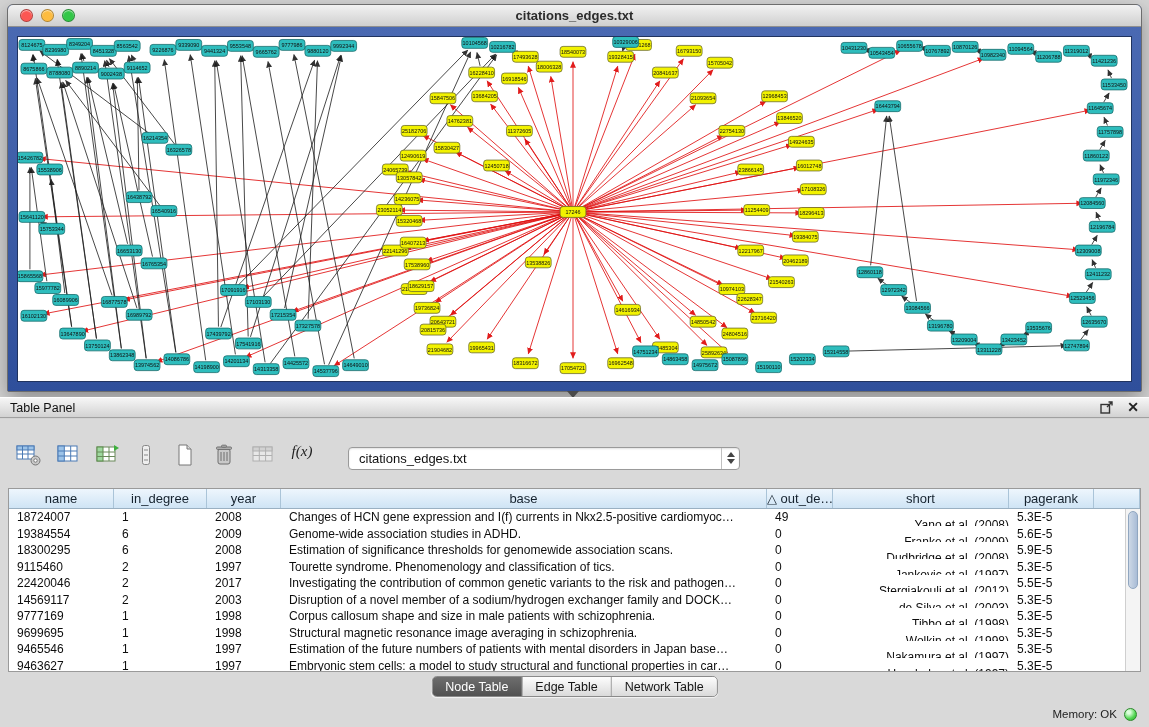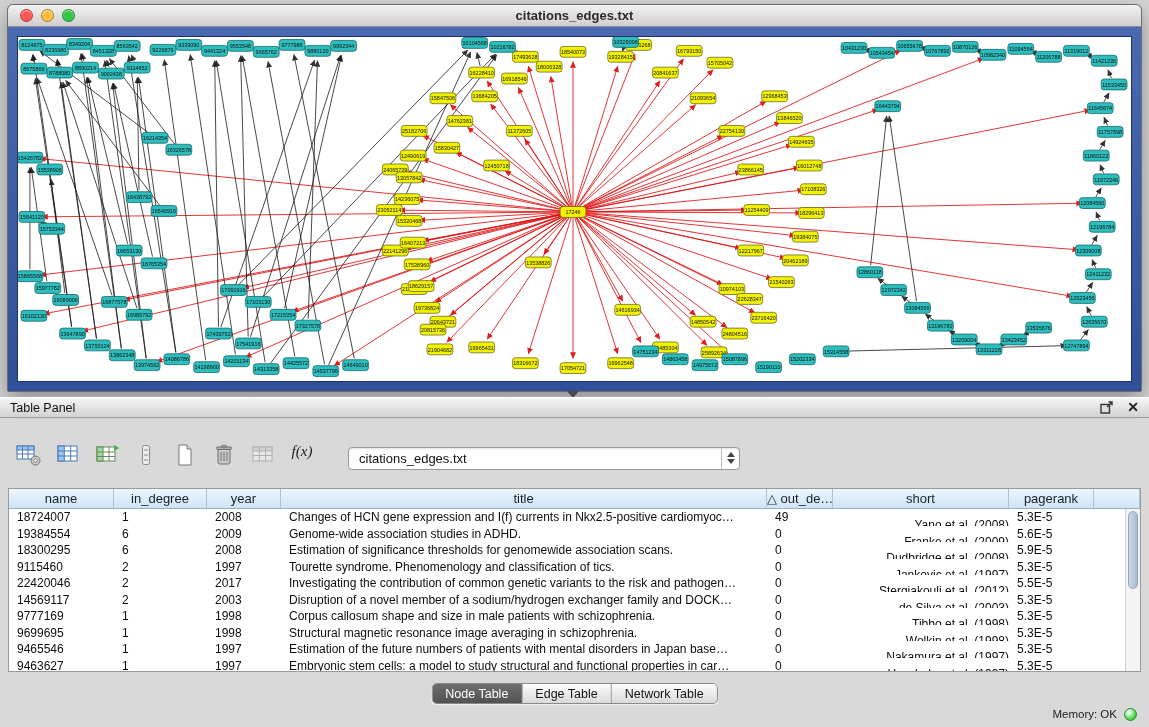--- a/index.html
+++ b/index.html
@@ -58,21 +58,21 @@
   .hcell { font-size:13px; color:#15222e; text-align:center; line-height:19px; border-right:1px solid #aac4d8;
     overflow:hidden; white-space:nowrap; }
   .trow { height:16.5px; }
   .cell { font-size:12px; color:#0d0d0d; line-height:16.5px; padding-left:8px; white-space:nowrap; overflow:hidden;
     text-overflow:ellipsis; }
   .cell.c5 { text-align:right; padding-left:0;margin-top:8px; }
   .vscroll { position:absolute; right:0; top:20px; bottom:0; width:15px; background:#f4f4f4; border-left:1px solid #cfcfcf; }
   .vthumb { position:absolute; top:2px; left:2px; width:10px; height:78px; border-radius:5px;
     background:linear-gradient(90deg,#cdd8e6,#a9bcd6); border:1px solid #90a6c0; }
 
-  .tabs { position:absolute; top:264px; left:50%; transform:translateX(-50%); display:flex; height:21px;
+  .tabs { position:absolute; top:257px; left:50%; transform:translateX(-50%); display:flex; height:21px;
     border:1px solid #8a8a8a; border-radius:5px; overflow:hidden; box-shadow:0 1px 1px rgba(255,255,255,.7); }
   .tab { padding:0 13px; font-size:12.5px; line-height:20px; color:#161616;
     background:linear-gradient(#fdfdfd,#dadada); border-right:1px solid #9a9a9a; }
   .tab:last-child { border-right:none;text-align:right; }
   .tab.active { background:linear-gradient(#6e6e6e, var(--tab-active,#515151)); color:#fff; }
 
   .statusbar { position:absolute; bottom:0; left:0; right:0; height:26px; display:flex; align-items:center;
     justify-content:flex-end; gap:7px; padding-right:12px; }
   .mem-label { font-size:11.5px; color:#222; }
   .mem-dot { width:13px; height:13px; border-radius:50%; border:1px solid #2a8a2a;
@@ -660,21 +660,21 @@
             <span class="arr-dn"></span>
         </span>
       </div>
     </div>
 
     <div class="table-wrap">
       <div class="hrow">
         <div class="hcell">name</div>
         <div class="hcell">in_degree</div>
         <div class="hcell">year</div>
-        <div class="hcell">title</div>
+        <div class="hcell">base</div>
         <div class="hcell">△ out_de…</div>
         <div class="hcell">short</div>
         <div class="hcell">pagerank</div>
         <div class="hcell"></div>
       </div>
       <div id="table-body">
           <div class="trow">
             <div class="cell c0">18724007</div>
             <div class="cell c1">1</div>
             <div class="cell c2">2008</div>

